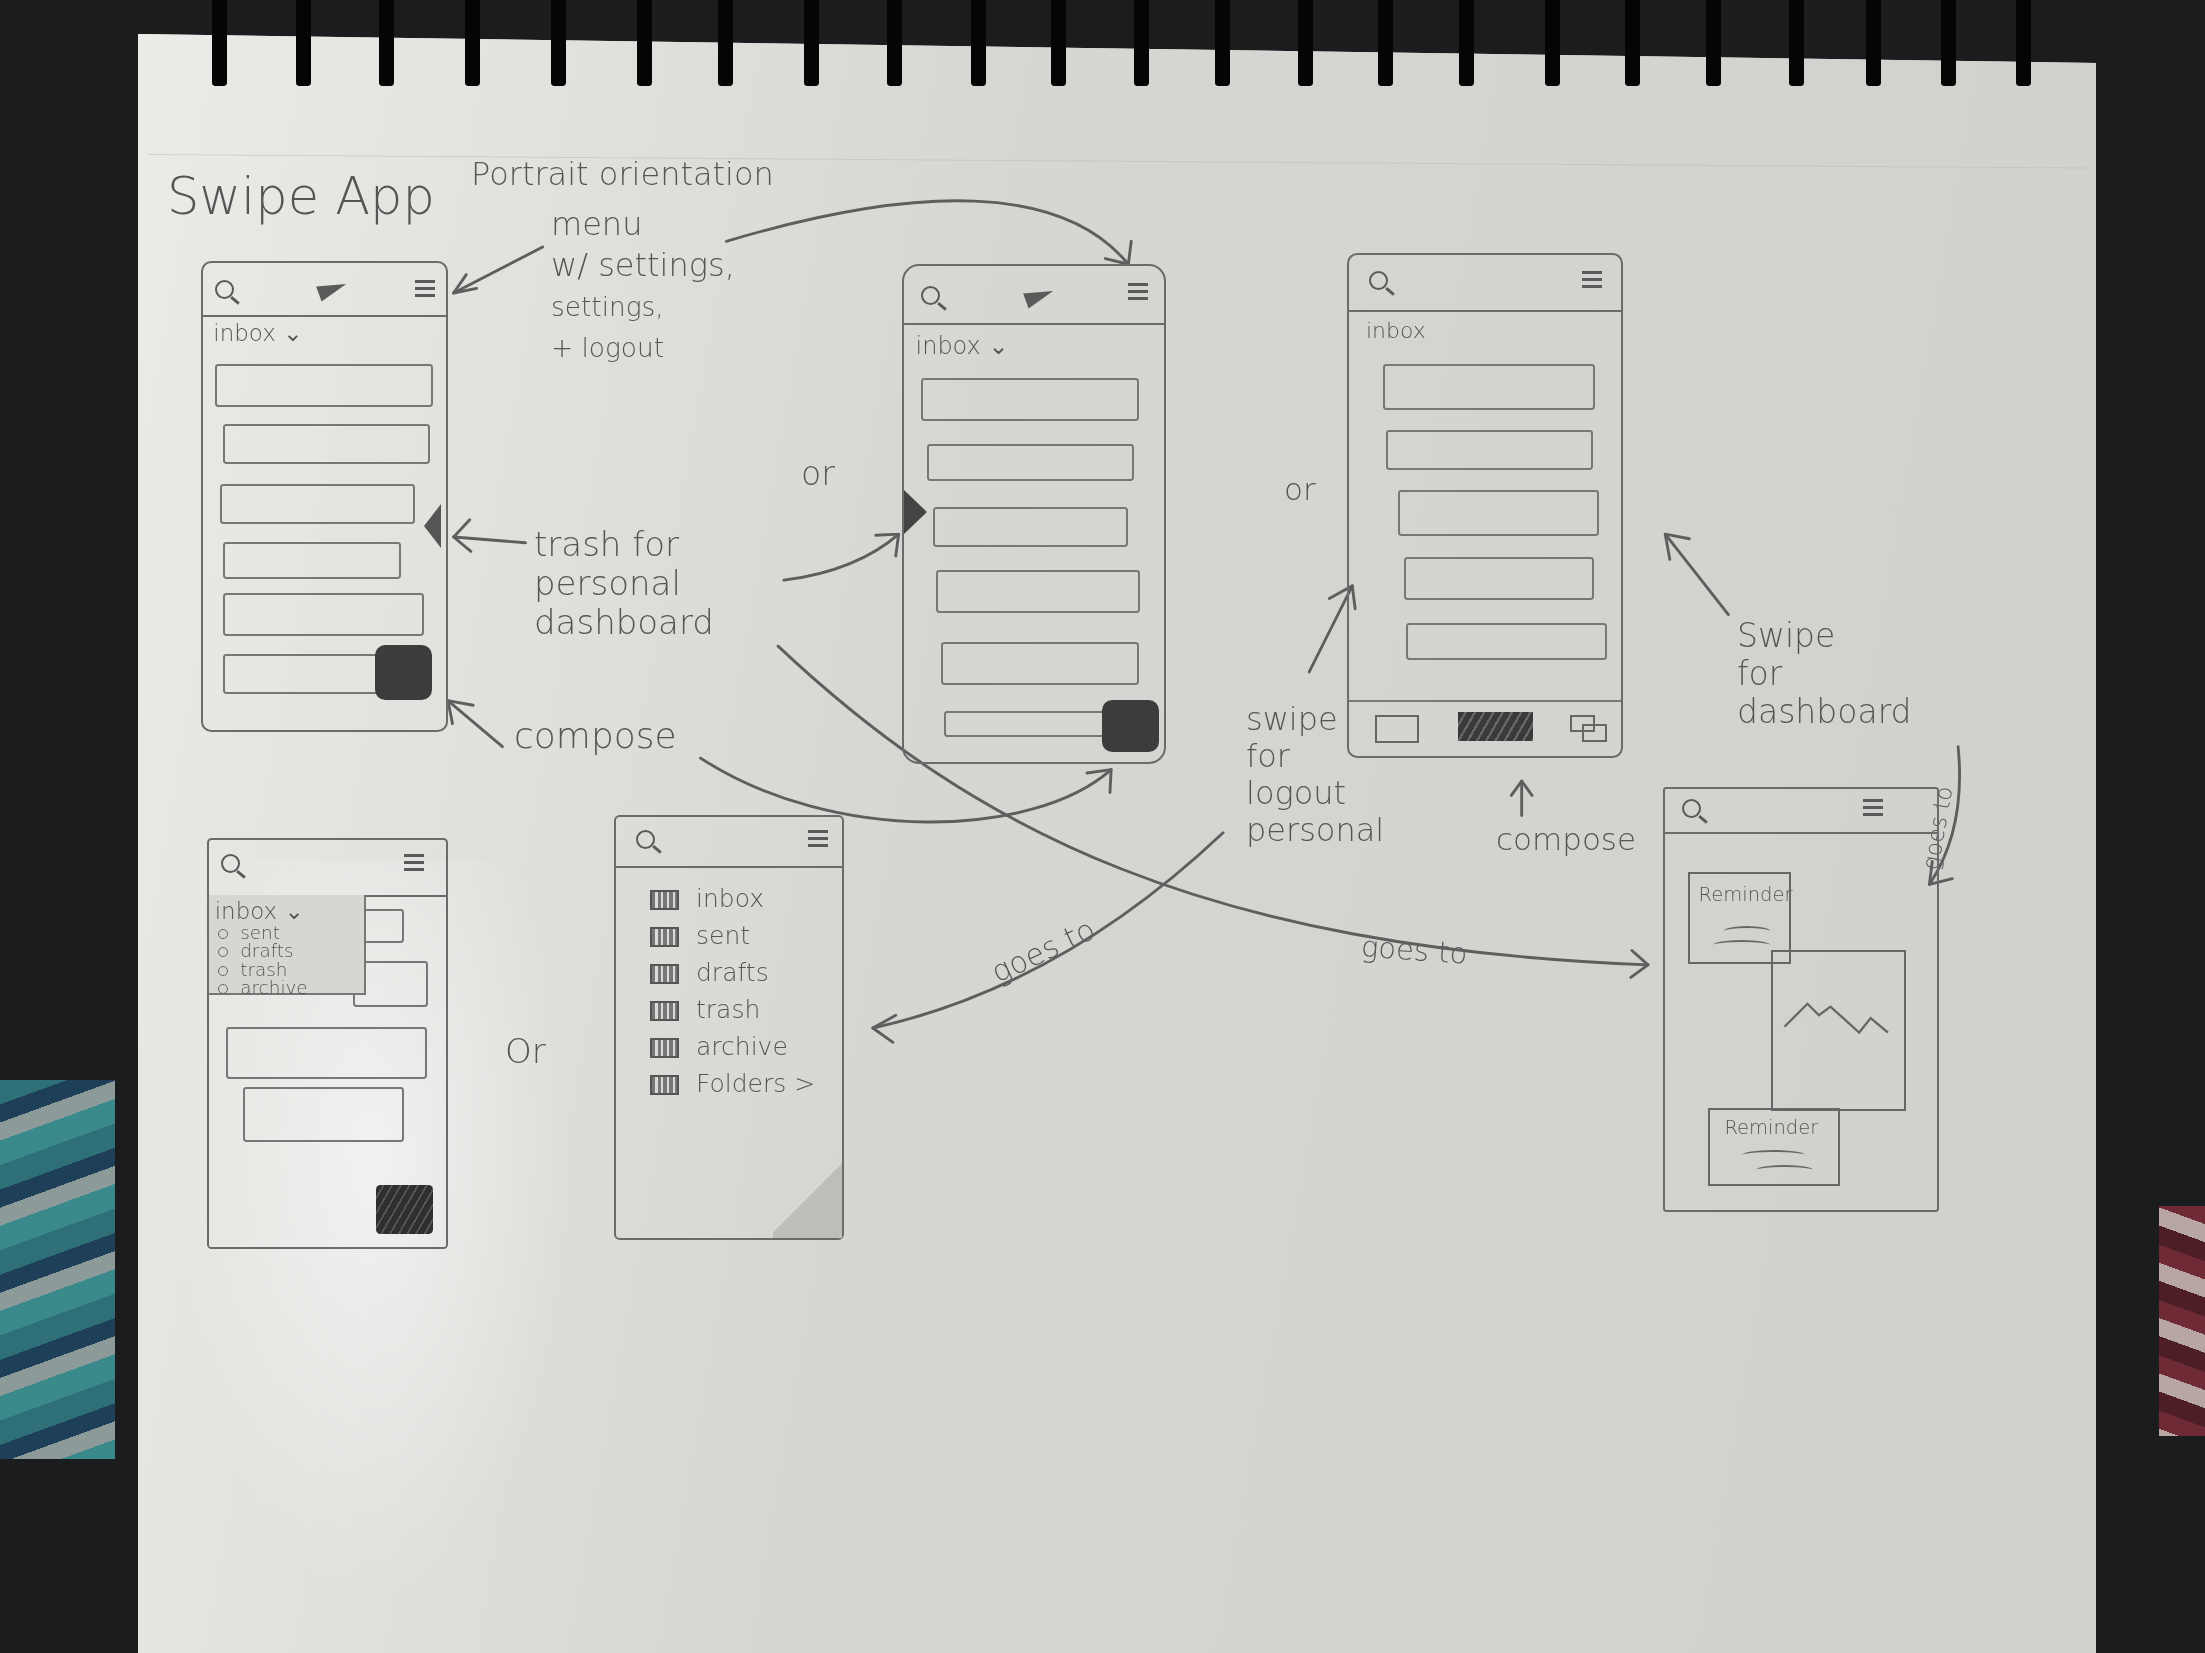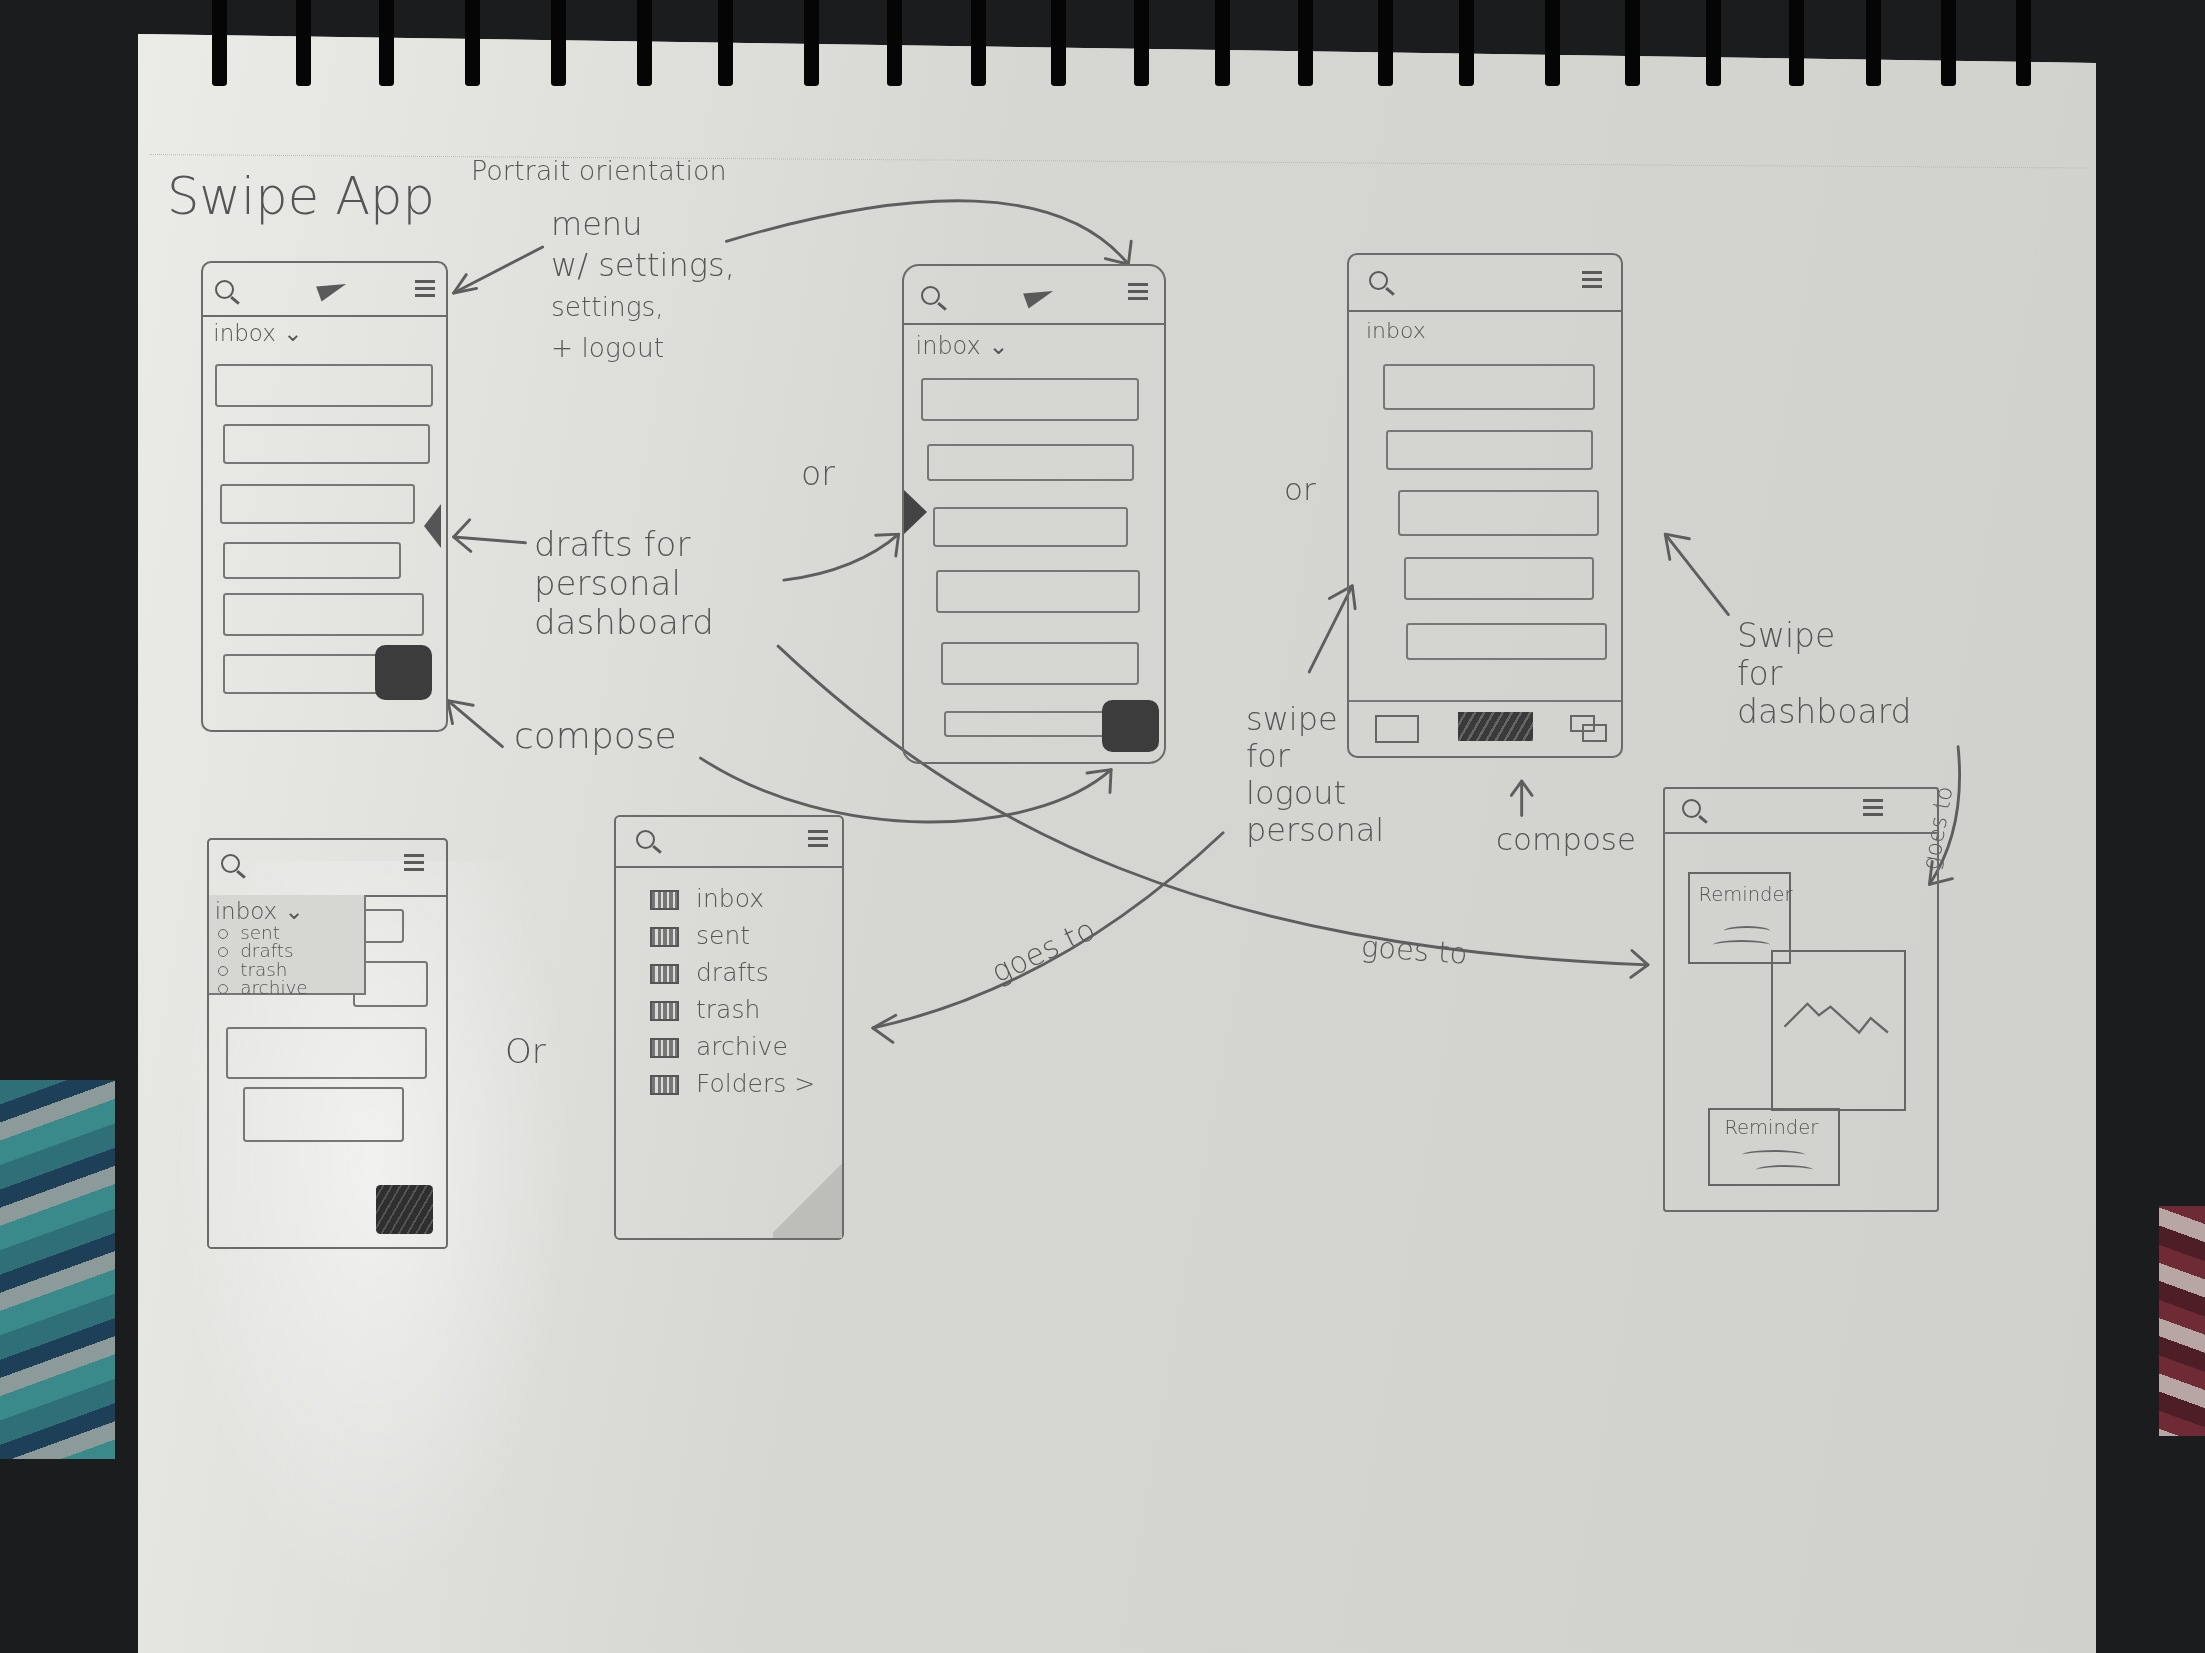--- a/index.html
+++ b/index.html
@@ -61,31 +61,31 @@
   <div class="coil" style="left:1545px"></div>
     <div class="coil" style="left:1625px"></div>
   <div class="coil" style="left:1706px"></div>
     <div class="coil" style="left:1789px"></div>
   <div class="coil" style="left:1866px"></div>
     <div class="coil" style="left:1941px"></div>
   <div class="coil" style="left:2016px"></div>
 </div>
 
 <div class="label" style="left:167px;top:167px;font-size:51px;">Swipe App</div>
-<div class="label" style="left:471px;top:155px;font-size:27px;">Portrait orientation</div>
+<div class="label" style="left:471px;top:155px;font-size:32px;">Portrait orientation</div>
 
 <div class="label" style="left:551px;top:204px;font-size:32px;line-height:41px;">
   <div>menu</div>
   <div>w/ settings,</div>
   <div style="font-size:26.4px">settings,</div>
   <div style="font-size:26.4px">+ logout</div>
 </div>
 
 <div class="label" style="left:534px;top:525px;font-size:34px;line-height:39px;">
-  <div>drafts for</div>
+  <div>trash for</div>
   <div>personal</div>
   <div>dashboard</div>
 </div>
 
 <div class="label" style="left:514px;top:715px;font-size:36px;">compose</div>
 <div class="label" style="left:801px;top:454px;font-size:33px;">or</div>
 <div class="label" style="left:1284px;top:471px;font-size:31px;">or</div>
 <div class="label" style="left:505px;top:1031px;font-size:34px;">Or</div>
 
 <div class="label" style="left:1246px;top:701px;font-size:32px;line-height:37px;">

